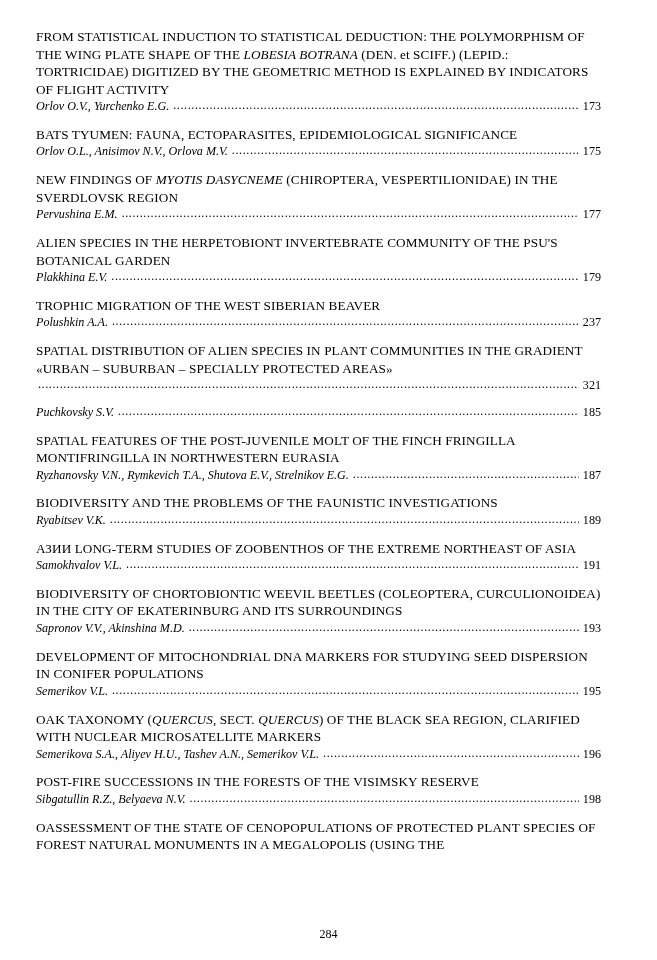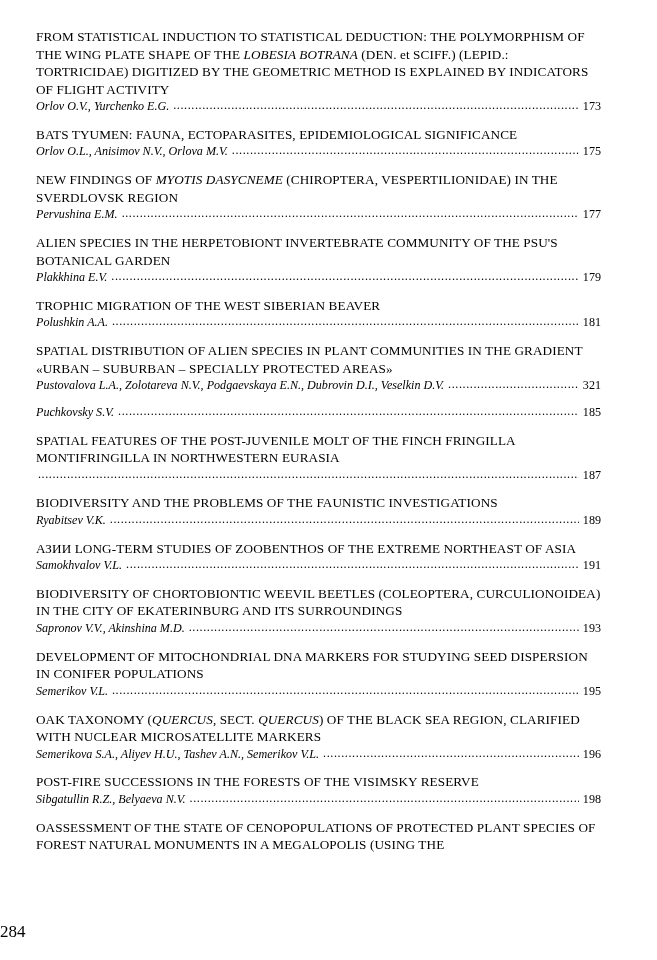--- a/index.html
+++ b/index.html
@@ -62,22 +62,22 @@
     flex: 0 0 auto;
     font-size: 12.1px;
     text-align: right;
     padding-left: 2px;
   }
   .folio {
     position: absolute;
     bottom: 18px;
     left: 0;
     width: 657px;
-    text-align: left;
-    font-size: 17px;
+    text-align: center;
+    font-size: 12px;
   }
   .last-entry .title {
     margin-bottom: 0;
   }
 </style>
 </head>
 <body>
 
 <div class="page">
   <div id="entries">
@@ -111,41 +111,41 @@
           <span class="authors">Plakkhina E.V.</span>
           <span class="dots">....................................................................................................................................................................................................................</span>
           <span class="pageno">179</span>
         </div>
       </div>
       <div class="entry">
         <div class="title"><span>TROPHIC MIGRATION OF THE WEST SIBERIAN BEAVER</span></div>
         <div class="authorline">
           <span class="authors">Polushkin A.A.</span>
           <span class="dots">....................................................................................................................................................................................................................</span>
-          <span class="pageno">181</span>
+          <span class="pageno">237</span>
         </div>
       </div>
       <div class="entry">
         <div class="title"><span>SPATIAL DISTRIBUTION OF ALIEN SPECIES IN PLANT COMMUNITIES IN THE GRADIENT «URBAN – SUBURBAN – SPECIALLY PROTECTED AREAS»</span></div>
         <div class="authorline">
-          <span class="authors">Pustovalova L.A., Zolotareva N.V., Podgaevskaya E.N., Dubrovin D.I., Veselkin D.V.</span>
           <span class="dots">....................................................................................................................................................................................................................</span>
           <span class="pageno">321</span>
         </div>
       </div>
       <div class="entry">
         <div class="authorline">
           <span class="authors">Puchkovsky S.V.</span>
           <span class="dots">....................................................................................................................................................................................................................</span>
           <span class="pageno">185</span>
         </div>
       </div>
       <div class="entry">
         <div class="title"><span>SPATIAL FEATURES OF THE POST-JUVENILE MOLT OF THE FINCH FRINGILLA MONTIFRINGILLA IN NORTHWESTERN EURASIA</span></div>
         <div class="authorline">
+          <span class="authors">Ryzhanovsky V.N., Rymkevich T.A., Shutova E.V., Strelnikov E.G.</span>
           <span class="dots">....................................................................................................................................................................................................................</span>
           <span class="pageno">187</span>
         </div>
       </div>
       <div class="entry">
         <div class="title"><span>BIODIVERSITY AND THE PROBLEMS OF THE FAUNISTIC INVESTIGATIONS</span></div>
         <div class="authorline">
           <span class="authors">Ryabitsev V.K.</span>
           <span class="dots">....................................................................................................................................................................................................................</span>
           <span class="pageno">189</span>

